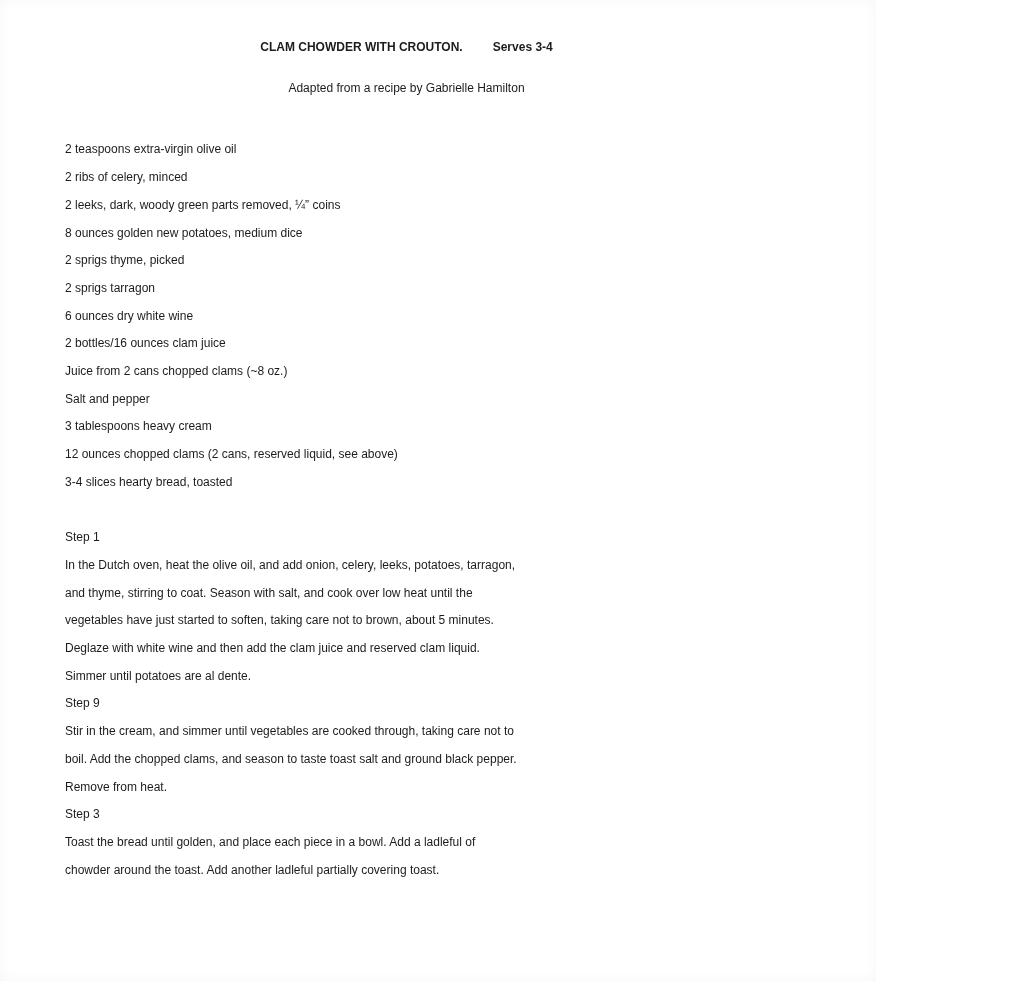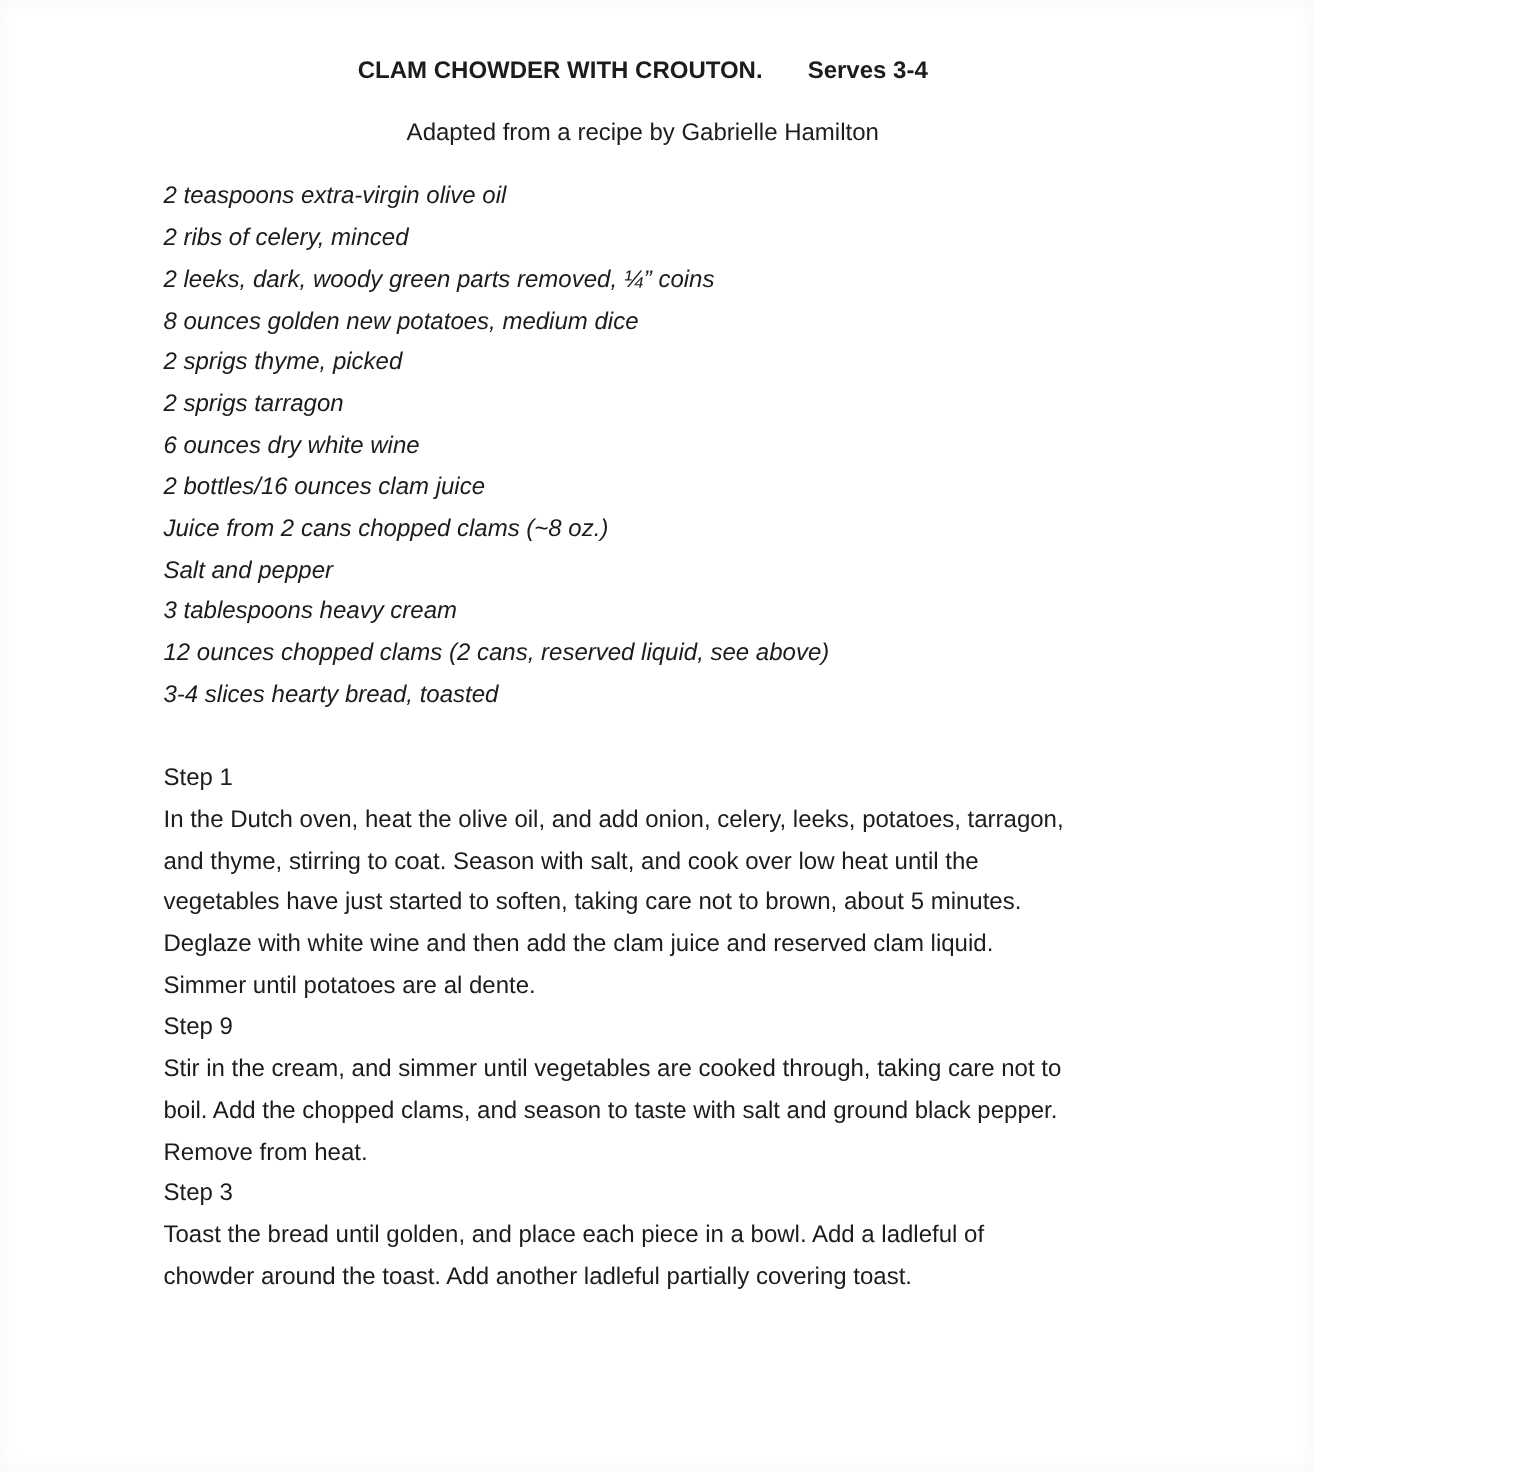--- a/index.html
+++ b/index.html
@@ -11,42 +11,41 @@
     width: 1024px;
     height: 981px;
     overflow: hidden;
     font-family: "Liberation Sans", sans-serif;
     color: #1c1c1c;
   }
   .page {
     box-sizing: border-box;
     width: 876px;
     height: 981px;
-    padding: 34px 128px 0 109px;
-    font-size: 16px;
+    padding: 34px 128px 0 65px;
+    font-size: 12px;
     line-height: 27.7px;
     box-shadow: inset 0 0 14px rgba(0,0,0,0.035);
   }
   .doc-header {
     text-align: center;
   }
   .doc-title-line {
     font-weight: bold;
     white-space: nowrap;
   }
   .doc-serves {
     margin-left: 30px;
   }
   .doc-byline {
     font-weight: normal;
     margin-top: 13px;
   }
   .ingredients {
-    margin-top: 15px;
-    font-style: italic;
+    margin-top: 34px;
   }
   .steps {
     margin-top: 27.7px;
   }
   .step-text {
     white-space: pre-line;
   }
 </style>
 </head>
 <body>
@@ -97,21 +96,21 @@
         <div class="step-text">In the Dutch oven, heat the olive oil, and add onion, celery, leeks, potatoes, tarragon,
 and thyme, stirring to coat. Season with salt, and cook over low heat until the
 vegetables have just started to soften, taking care not to brown, about 5 minutes.
 Deglaze with white wine and then add the clam juice and reserved clam liquid.
 Simmer until potatoes are al dente.</div>
       </div>
 
       <div class="step">
         <div class="step-label">Step 9</div>
         <div class="step-text">Stir in the cream, and simmer until vegetables are cooked through, taking care not to
-boil. Add the chopped clams, and season to taste with salt and ground black pepper.
+boil. Add the chopped clams, and season to taste toast salt and ground black pepper.
 Remove from heat.</div>
       </div>
 
       <div class="step">
         <div class="step-label">Step 3</div>
         <div class="step-text">Toast the bread until golden, and place each piece in a bowl. Add a ladleful of
 chowder around the toast. Add another ladleful partially covering toast.</div>
       </div>
     </div>
 

